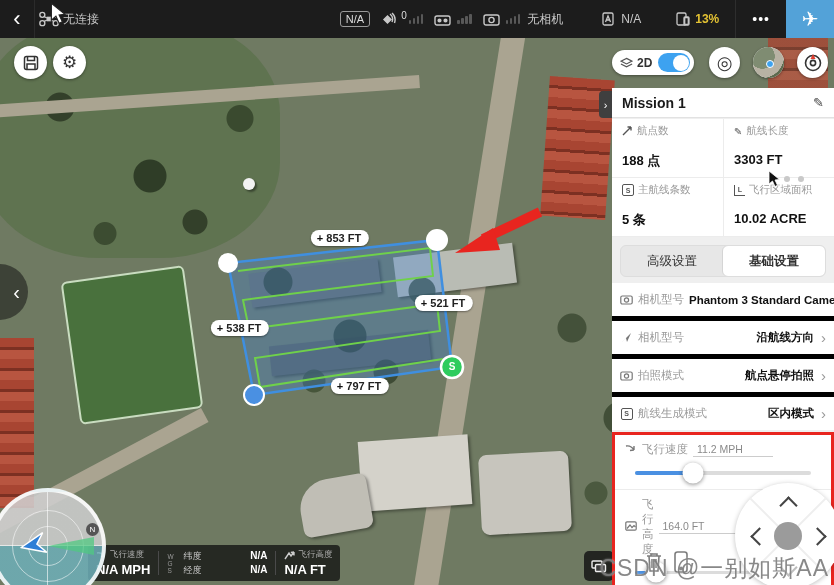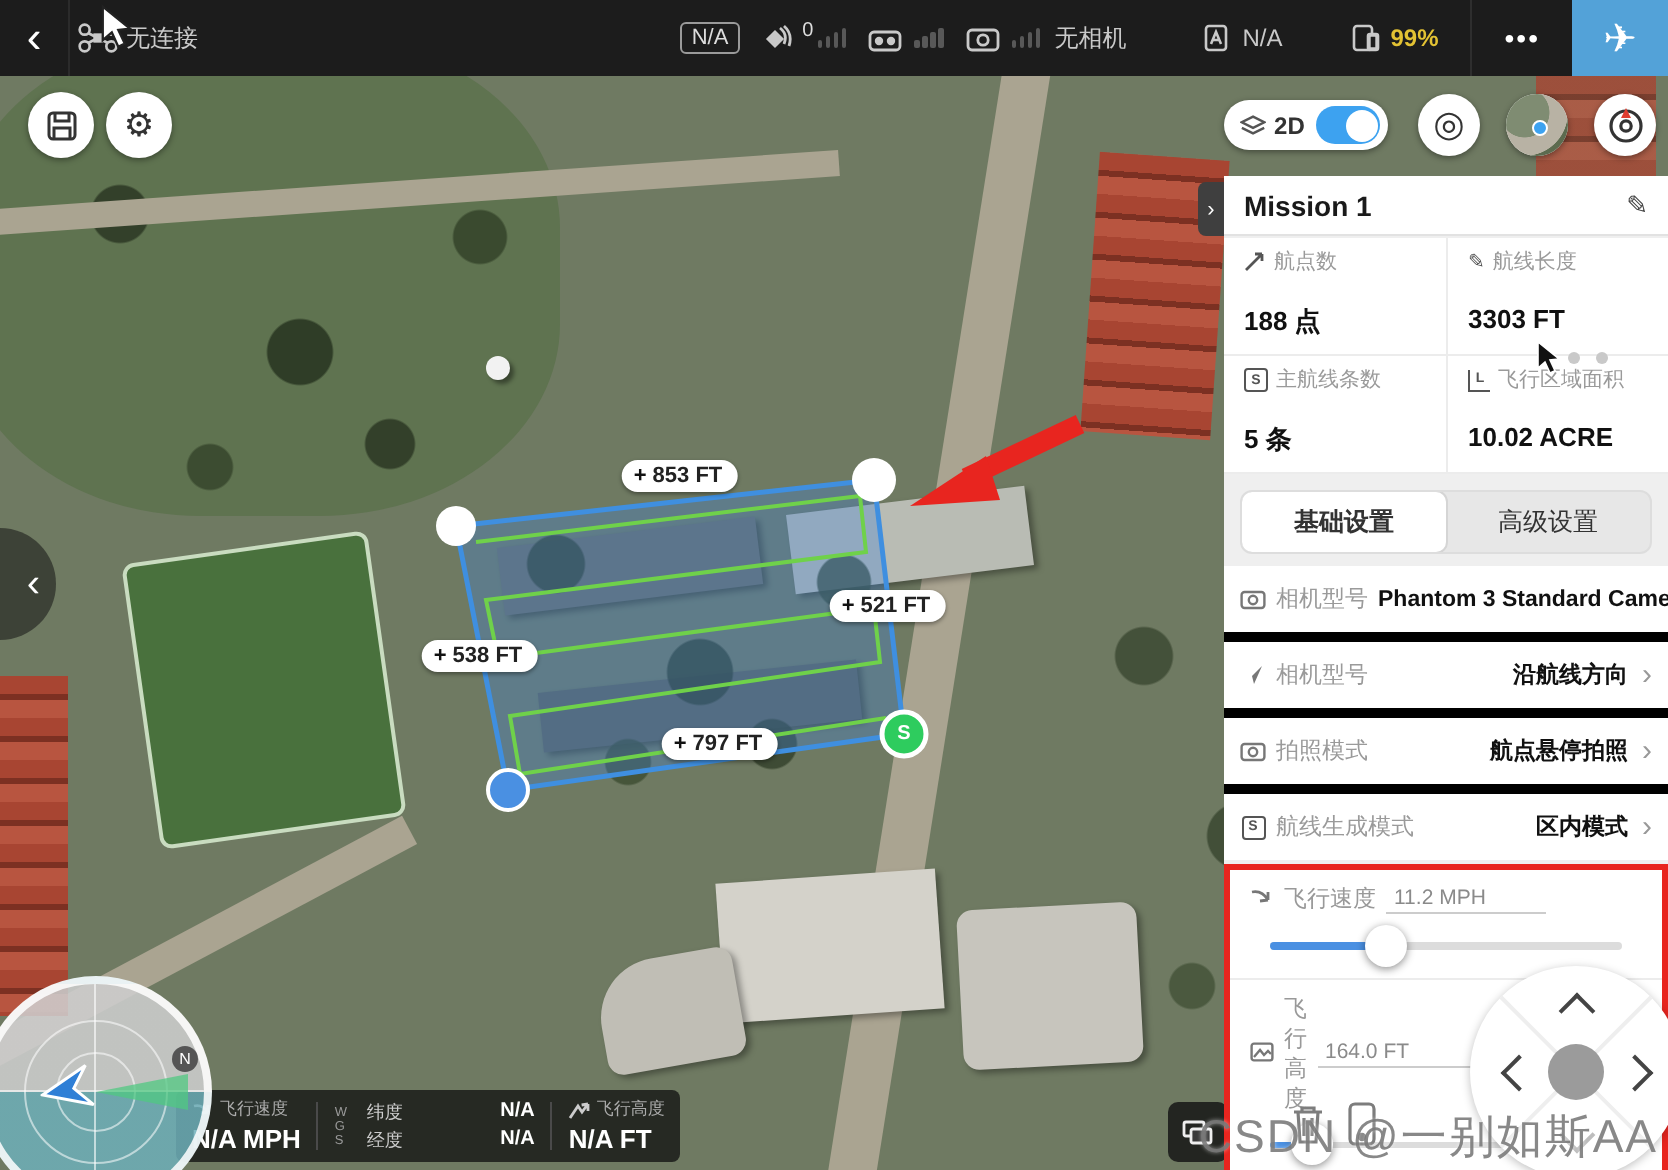--- a/index.html
+++ b/index.html
@@ -220,21 +220,21 @@
   <span class="tb-txt">N/A</span>
   <div style="width:24px"></div>
 
   <span class="tb-ico">
     <svg width="16" height="16" viewBox="0 0 16 16" fill="none" stroke="#c9c9c9" stroke-width="1.3">
       <rect x="2" y="2" width="9" height="12" rx="1.5"></rect>
         <rect x="9" y="6" width="5" height="8" rx="1" fill="#1c1c1c"></rect>
       <rect x="9.7" y="6.7" width="3.6" height="6.6" rx="0.8"></rect>
     </svg>
   </span>
-  <span class="yellow">99%</span>
+  <span class="yellow">13%</span>
   <div style="width:16px"></div>
 
   <div class="tb-more">•••</div>
   <div class="tb-fly">✈</div>
 </div>
 
 <div class="map">
 
   <div class="blob" style="left:-20px;top:-20px;width:300px;height:240px;background:#5f7350;"></div>
   <div class="treeband" style="left:0;top:0;width:300px;height:230px;"></div>
@@ -264,21 +264,21 @@
     <circle cx="228" cy="225" r="10" fill="#fff"></circle>
     <circle cx="437" cy="202" r="11" fill="#fff"></circle>
     <circle cx="254" cy="357" r="10" fill="#4a90e2" stroke="#fff" stroke-width="2"></circle>
     <circle cx="452" cy="329" r="11" fill="#2ecc5e" stroke="#fff" stroke-width="2.5"></circle>
   </svg>
   <div class="abs" style="left:452px;top:329px;transform:translate(-50%,-52%);color:#fff;font-size:10px;font-weight:bold;z-index:11;">S</div>
 
   <div class="pill" style="left:340px;top:200px;"><span class="plus">+</span><span>853 FT</span></div>
   <div class="pill" style="left:444px;top:265px;"><span class="plus">+</span><span>521 FT</span></div>
   <div class="pill" style="left:240px;top:290px;"><span class="plus">+</span><span>538 FT</span></div>
-  <div class="pill" style="left:360px;top:334px;"><span class="plus">+</span><span>797 FT</span></div>
+  <div class="pill" style="left:360px;top:348px;"><span class="plus">+</span><span>797 FT</span></div>
 
 
   <div class="mapbtn" style="left:14px;top:8px;width:33px;height:33px;">
     <svg width="16" height="16" viewBox="0 0 16 16" fill="none" stroke="#333" stroke-width="1.5">
       <rect x="1.5" y="1.5" width="13" height="13" rx="2"></rect>
         <path d="M4.5 1.5 v4 h7 v-4 M4 14 v-5 h8 v5"></path>
     </svg>
   </div>
   <div class="mapbtn" style="left:53px;top:8px;width:33px;height:33px;font-size:17px;">
     <span>⚙</span>
@@ -404,22 +404,22 @@
     <div class="stat">
       <span class="sl">
         <span class="boxch" style="border-radius:0;border-top:none;border-right:none;">L</span>
         <span>飞行区域面积</span>
         </span>
       <div class="sv">10.02 ACRE</div>
     </div>
   </div>
 
   <div class="tabs">
+    <div class="tab">高级设置</div>
     <div class="tab active">基础设置</div>
-    <div class="tab">高级设置</div>
   </div>
 
   <div class="rows">
     <div class="srow">
       <span class="ic">
           <svg width="13" height="10" viewBox="0 0 13 10" fill="none" stroke="#777" stroke-width="1.2">
             <rect x="0.8" y="1" width="11.4" height="8" rx="1.5"></rect>
             <circle cx="6.5" cy="5" r="2.1"></circle>
           </svg>
         </span>

